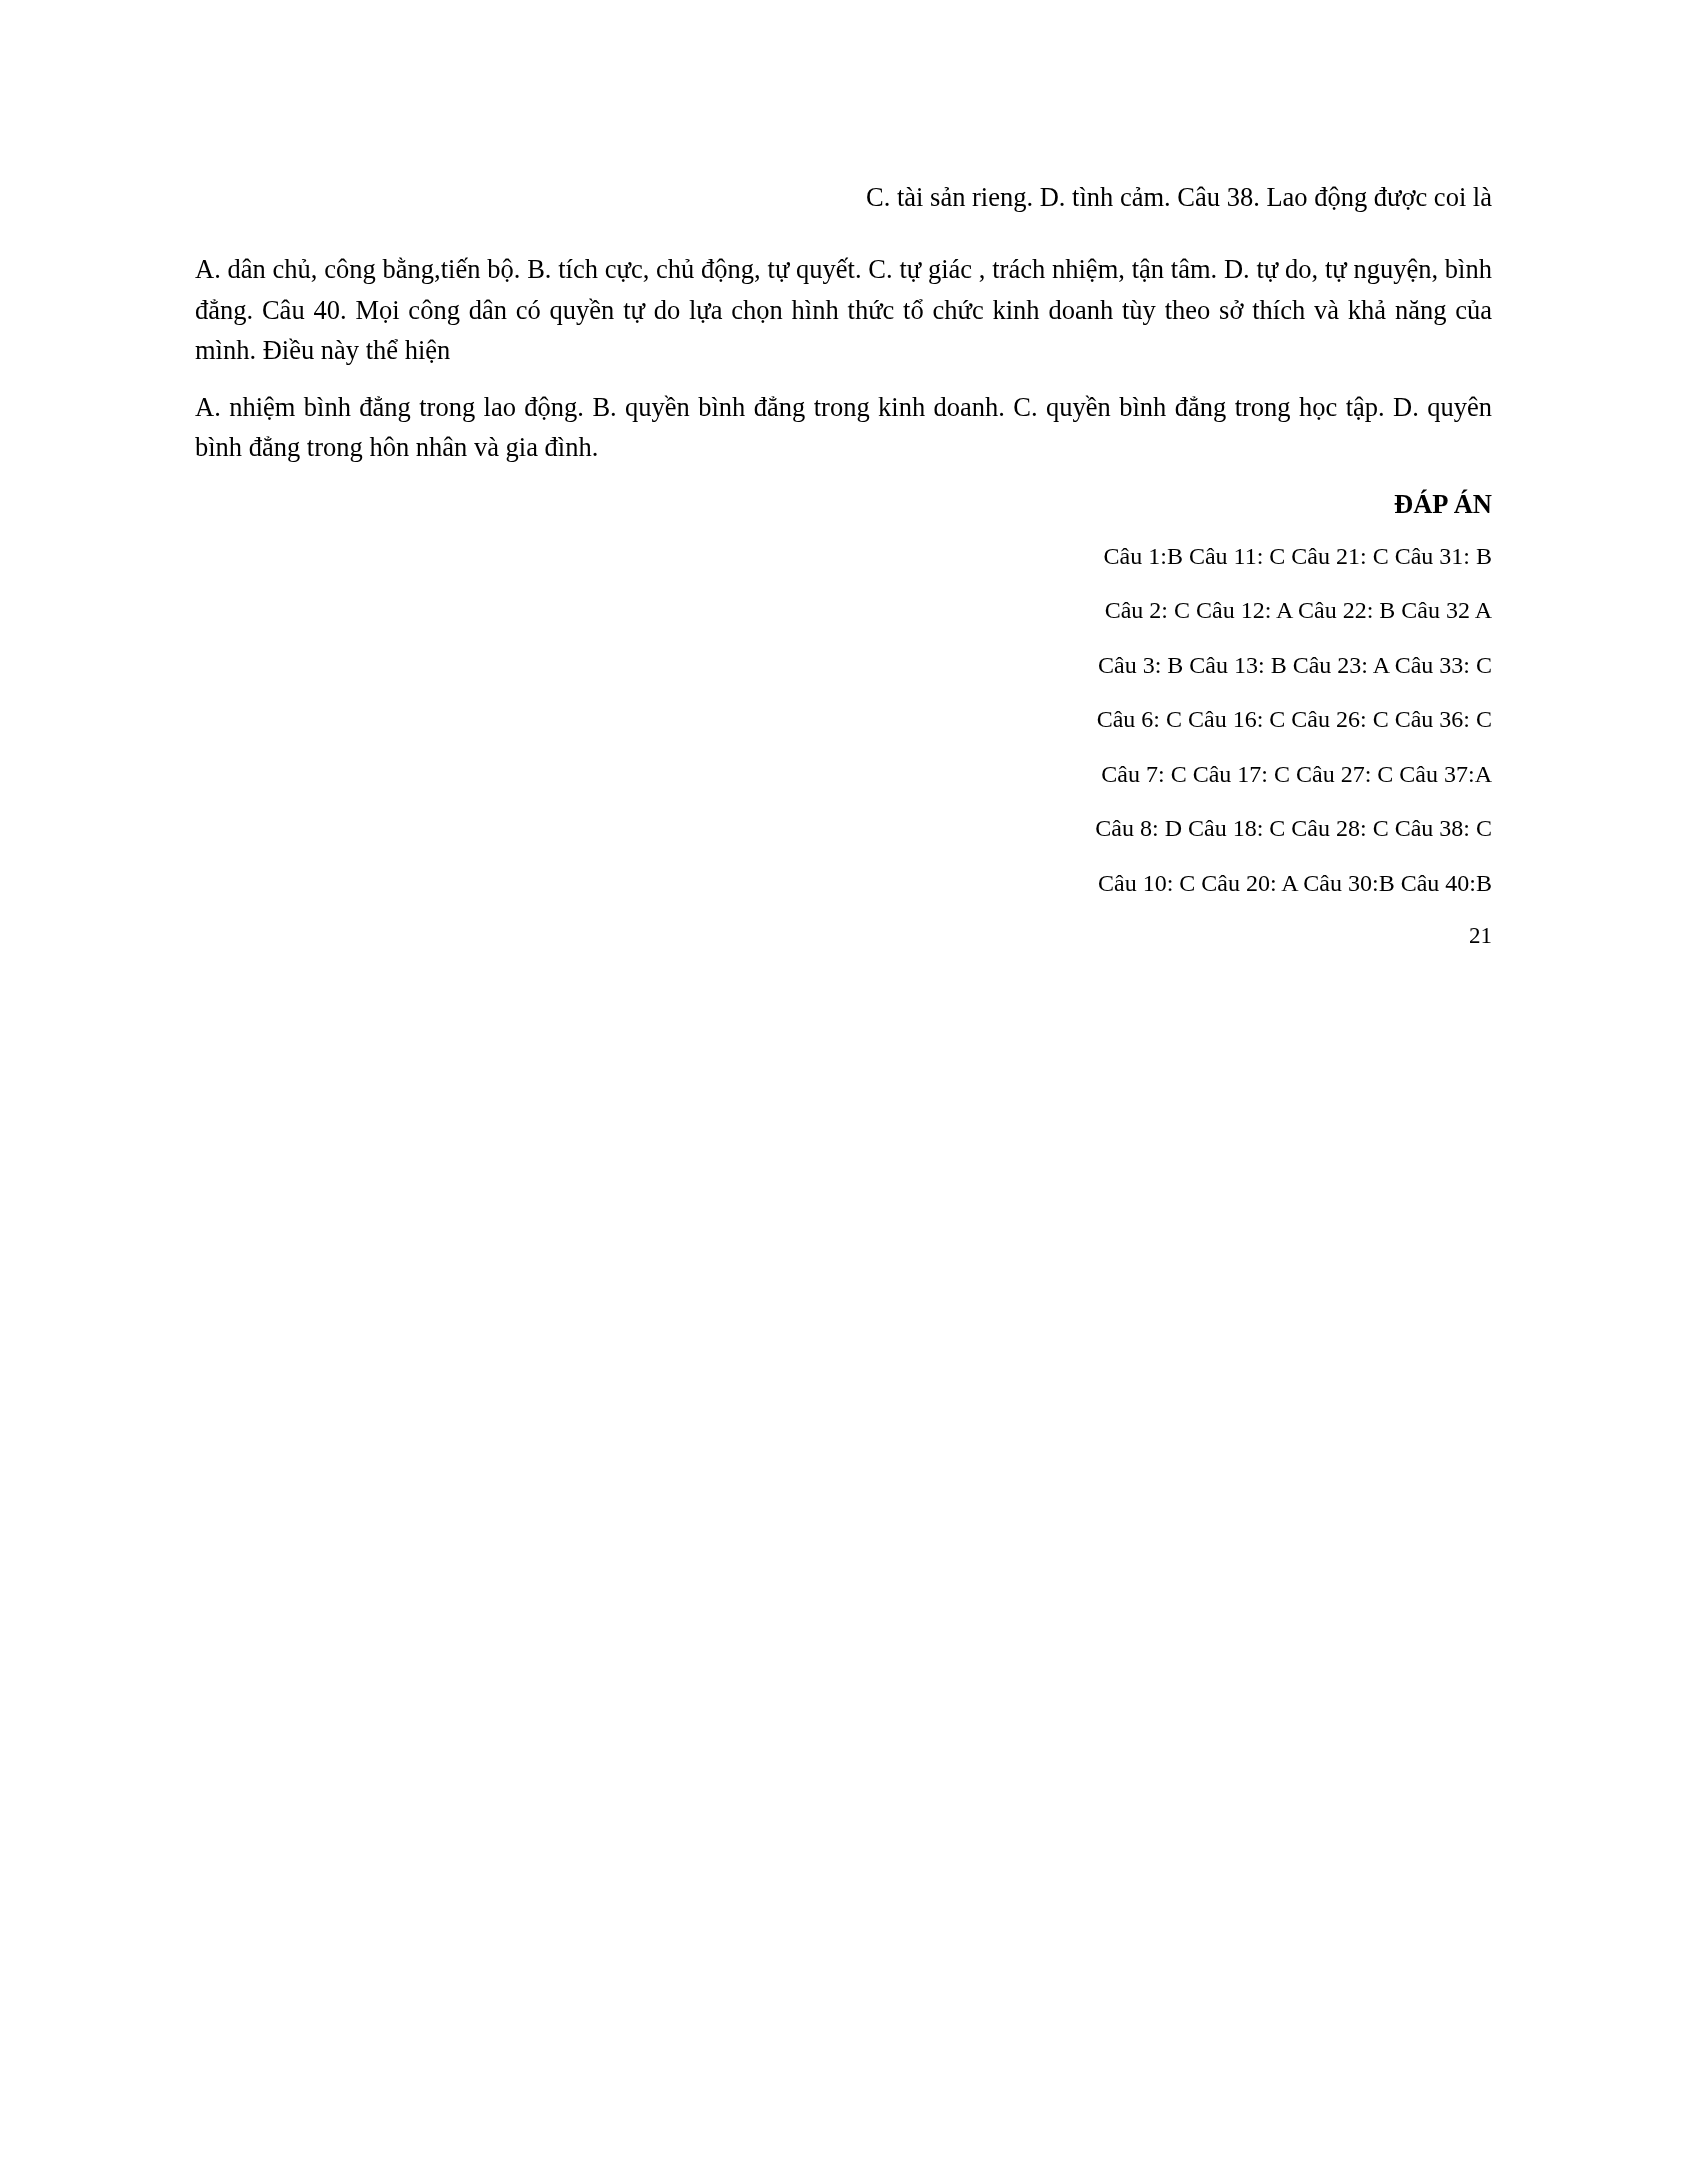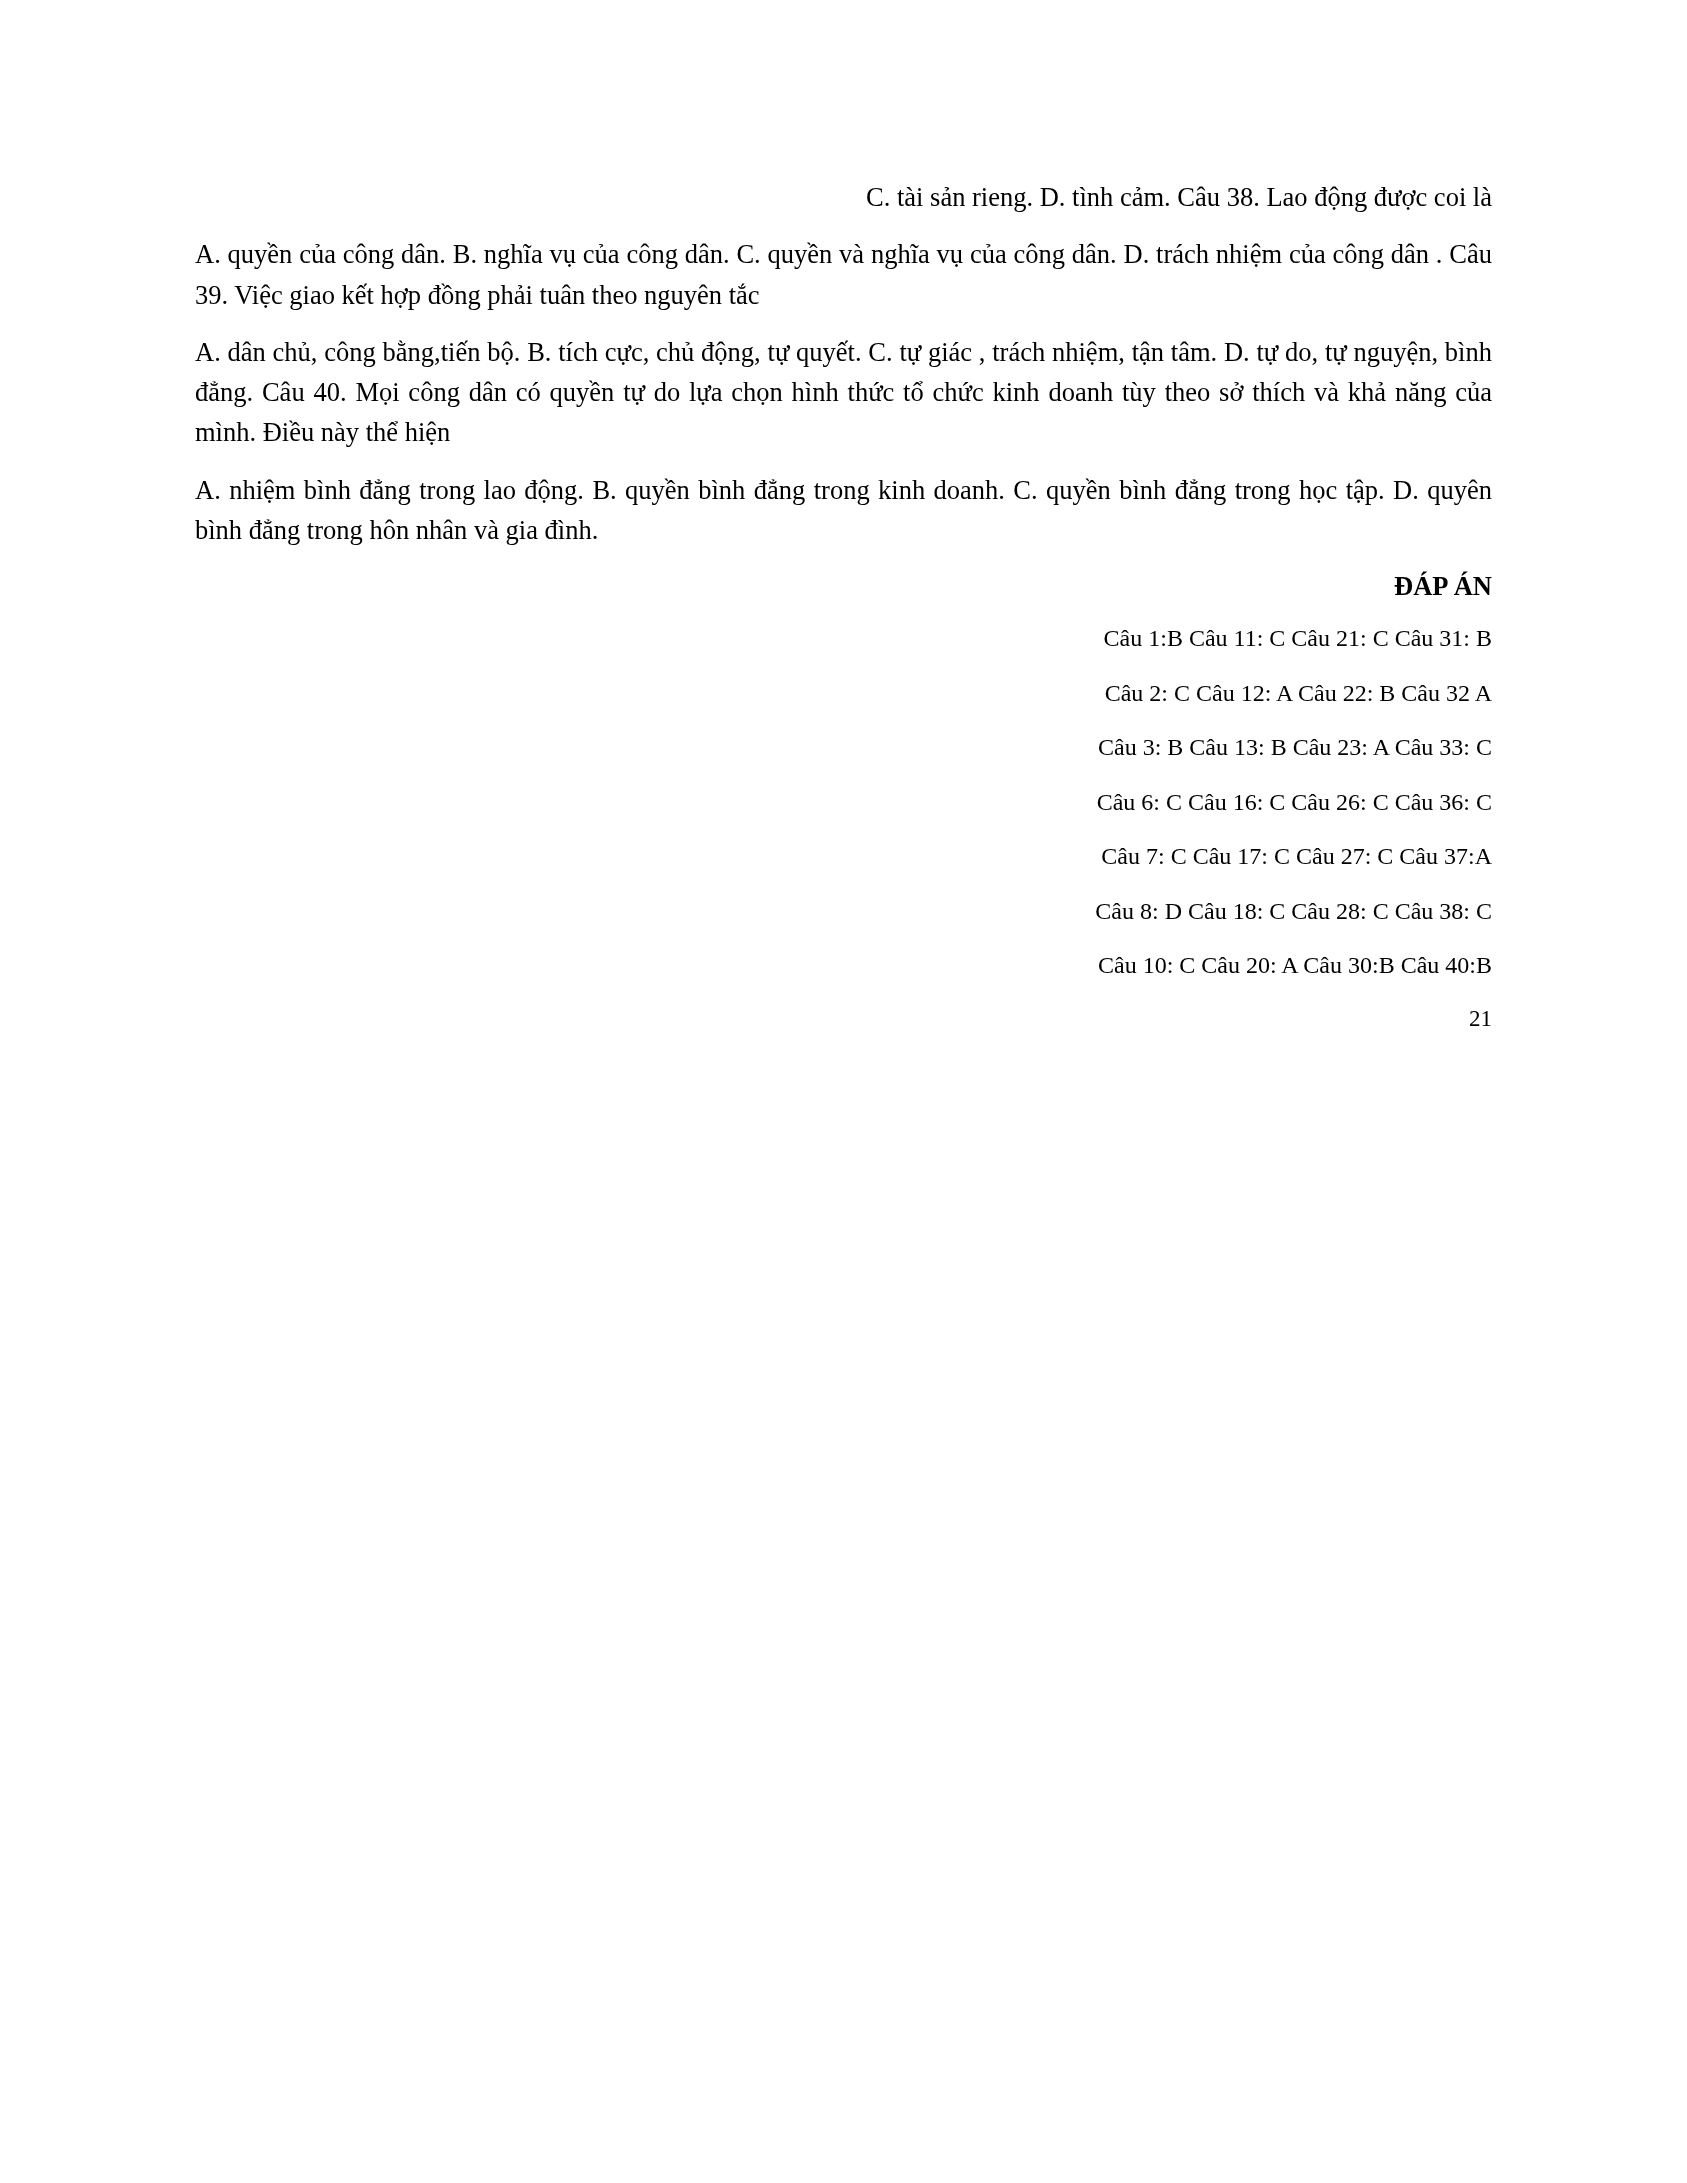--- a/index.html
+++ b/index.html
@@ -32,21 +32,21 @@
     font-size: 26.5px;
     line-height: 1.52;
     text-align: justify;
     text-justify: inter-word;
   }
   .para {
     margin-bottom: 17px;
   }
   .first-line {
     text-align: right;
-    margin-bottom: 17px;
+    margin-bottom: 32px;
   }
   .heading {
     font-weight: bold;
     font-size: 26.5px;
     line-height: 1.5;
     margin-top: 9.3px;
     margin-bottom: 13.2px;
   }
   .answer-line {
     font-size: 24px;
@@ -63,21 +63,20 @@
   }
 </style>
 </head>
 <body>
 
 <div class="page">
   <div class="content">
 
     <p class="first-line">C. tài sản rieng. D. tình cảm. Câu 38. Lao động được coi là</p>
 
-    <p class="para">A. quyền của công dân. B. nghĩa vụ của công dân. C. quyền và nghĩa vụ của công dân. D. trách nhiệm của công dân . Câu 39. Việc giao kết hợp đồng phải tuân theo nguyên tắc</p>
 
     <p class="para">A. dân chủ, công bằng,tiến bộ. B. tích cực, chủ động, tự quyết. C. tự giác , trách nhiệm, tận tâm. D. tự do, tự nguyện, bình đẳng. Câu 40. Mọi công dân có quyền tự do lựa chọn hình thức tổ chức kinh doanh tùy theo sở thích và khả năng của mình. Điều này thể hiện</p>
 
     <p class="para">A. nhiệm bình đẳng trong lao động. B. quyền bình đẳng trong kinh doanh. C. quyền bình đẳng trong học tập. D. quyên bình đẳng trong hôn nhân và gia đình.</p>
 
     <p class="heading no-justify">ĐÁP ÁN</p>
 
     <p class="answer-line no-justify">Câu 1:B Câu 11: C Câu 21: C Câu 31: B</p>
     <p class="answer-line no-justify">Câu 2: C Câu 12: A Câu 22: B Câu 32 A</p>
     <p class="answer-line no-justify">Câu 3: B Câu 13: B Câu 23: A Câu 33: C</p>

